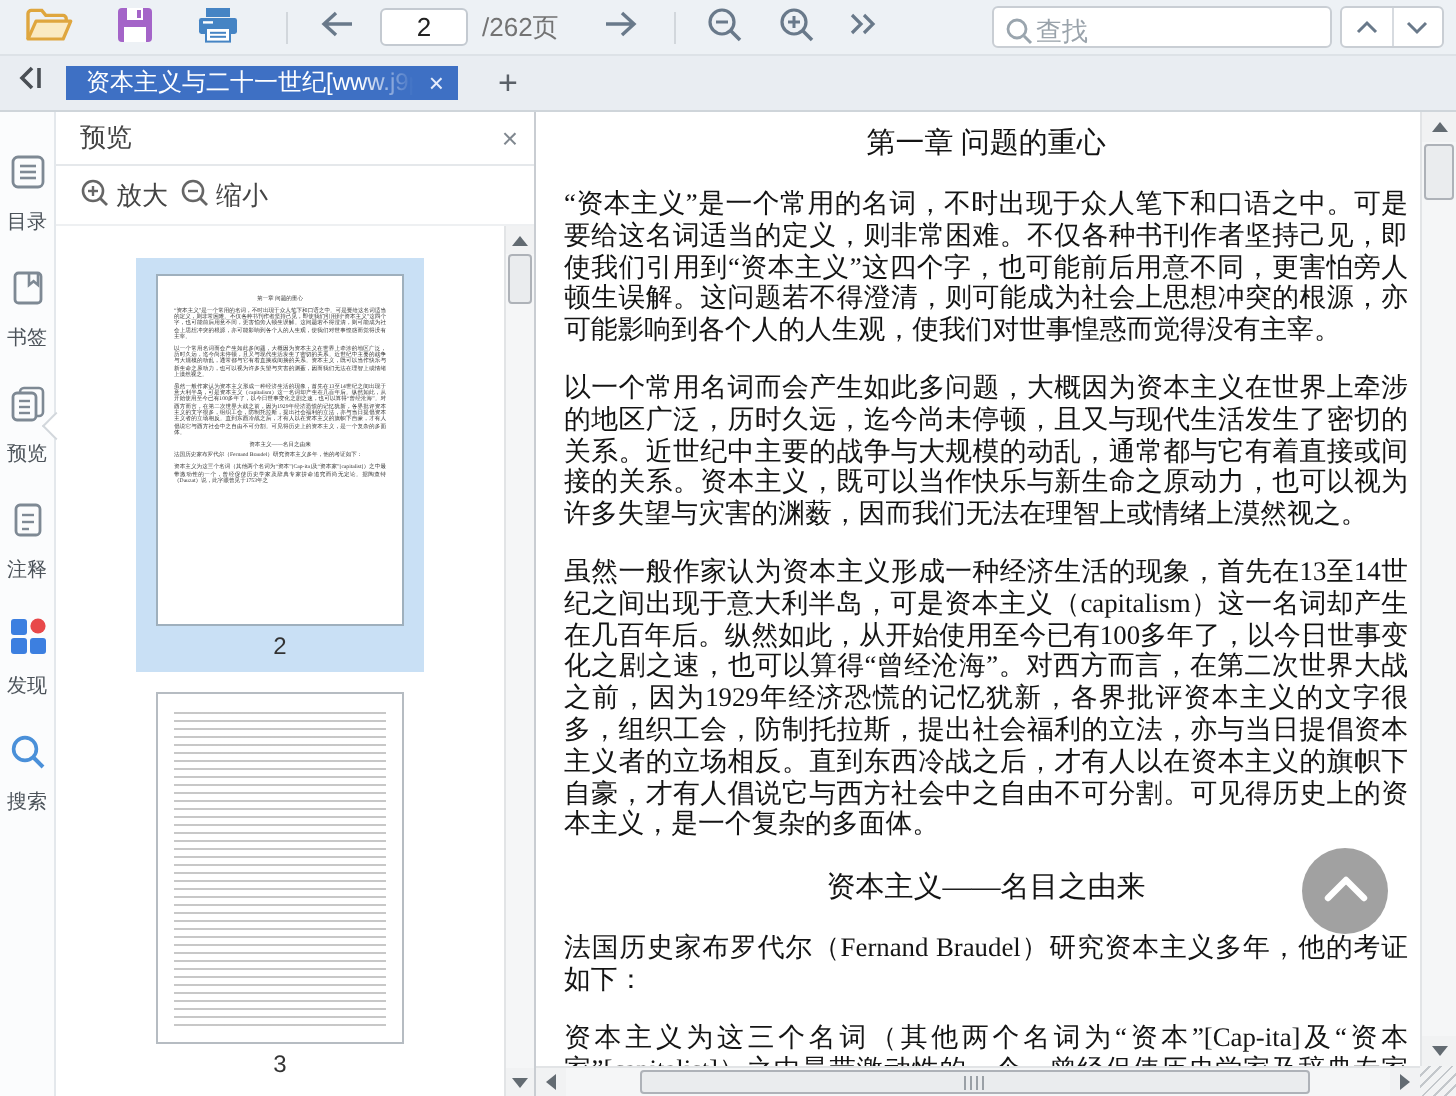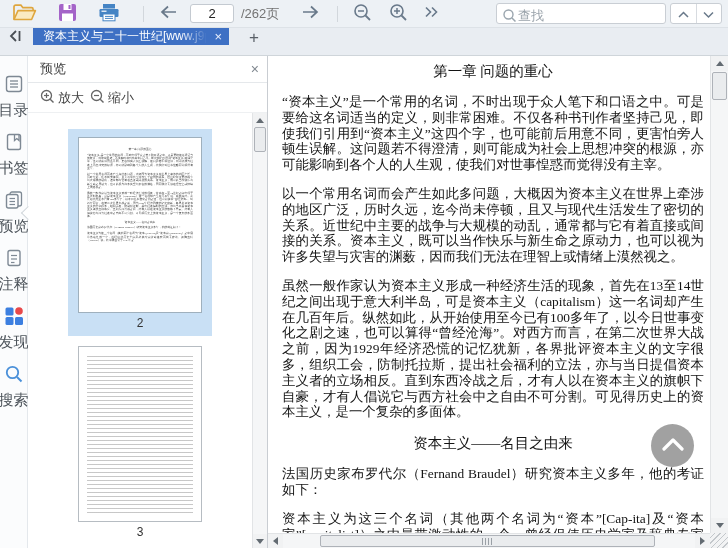--- a/index.html
+++ b/index.html
@@ -18,40 +18,40 @@
   .search-box { display:flex; align-items:flex-end; width:170px; height:21px; background:#fff;
                 border:1px solid #c9ced4; border-radius:3px; padding-left:5px; }
   .search-box input { border:none; outline:none; flex:1; font-size:13px; color:#333; min-width:0; background:transparent; }
   .search-box input::placeholder { color:#9aa3ab; }
   .findnav { display:flex; width:52px; height:21px; background:#fff; border:1px solid #c9ced4; border-radius:3px; overflow:hidden; }
   .findnav .half { flex:1; display:flex; align-items:center; justify-content:center; }
   .findnav .half + .half { border-left:1px solid #d7dbe0; }
 
   
   .tabbar { position:absolute; top:28px; left:0; right:0; height:28px; background:#e9edf2;
-            border-bottom:1px solid #cfd5da; display:flex; align-items:flex-start; }
+            border-bottom:1px solid #cfd5da; display:flex; align-items:center; }
   .collapse { width:30px; display:flex; align-items:center; justify-content:center; cursor:pointer; }
   .tab { width:196px; background:#3e70c4; color:#fff; display:flex; align-items:center;
          padding:0 7px 0 10px; cursor:pointer; }
   .tab-title { flex:1; font-size:12px; white-space:nowrap; overflow:hidden;
     -webkit-mask-image:linear-gradient(90deg,#000 82%,rgba(0,0,0,0) 98%);
     mask-image:linear-gradient(90deg,#000 82%,rgba(0,0,0,0) 98%); }
   .tab-close { font-size:13px; line-height:1; padding-left:4px; color:#e8eefc; cursor:pointer; }
   .newtab { width:30px; display:flex; align-items:center; justify-content:center;
             font-size:17px; color:#5a6068; cursor:pointer; }
 
   
   .body { position:absolute; top:56px; left:0; right:0; bottom:0; display:flex; }
 
   
   .strip { position:relative; width:28px; background:#fbfcfd; border-right:1px solid #e4e8ec;
            padding-top:12px; display:flex; flex-direction:column; align-items:center; }
   .strip-item { height:58px; width:100%; display:flex; flex-direction:column; align-items:center;
                 justify-content:center; cursor:pointer; }
-  .strip-item .lbl { font-size:15px; color:#4c535a; margin-top:3px; white-space:nowrap; }
+  .strip-item .lbl { font-size:10px; color:#4c535a; margin-top:3px; white-space:nowrap; }
   .notch { position:absolute; right:-6px; top:152px; width:10px; height:10px; background:#fff;
            border-left:1px solid #d2d7dc; border-bottom:1px solid #d2d7dc; transform:rotate(45deg); z-index:3; }
 
   
   .panel { position:relative; width:240px; background:#fff; border-right:1px solid #c9cdd2;
            display:flex; flex-direction:column; }
   .panel-head { height:27px; display:flex; align-items:center; padding:0 8px 0 12px;
                 border-bottom:1px solid #e5e8eb; }
   .panel-title { font-size:13px; color:#444; flex:1; }
   .panel-close { font-size:14px; color:#808890; cursor:pointer; }

